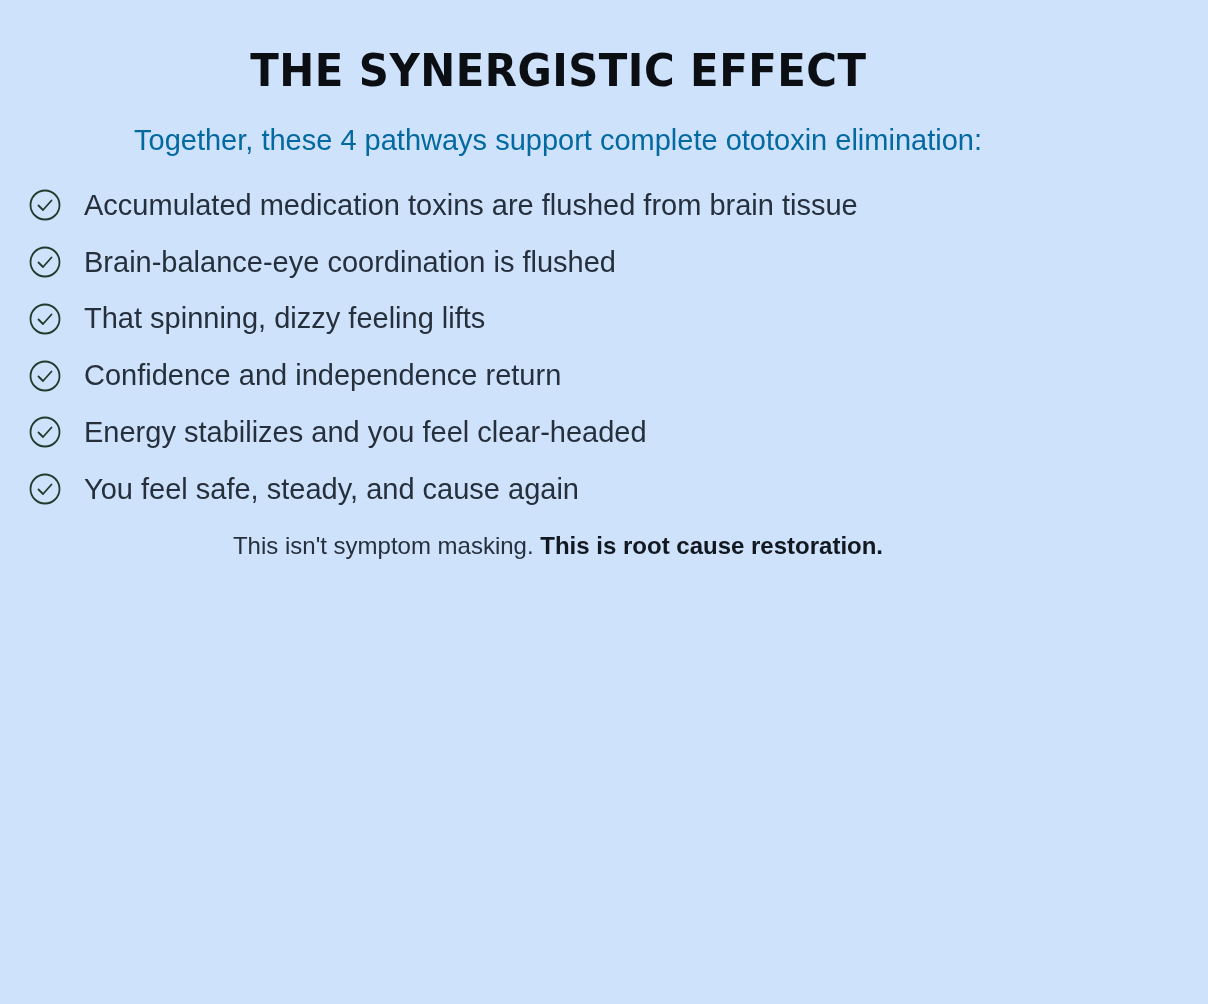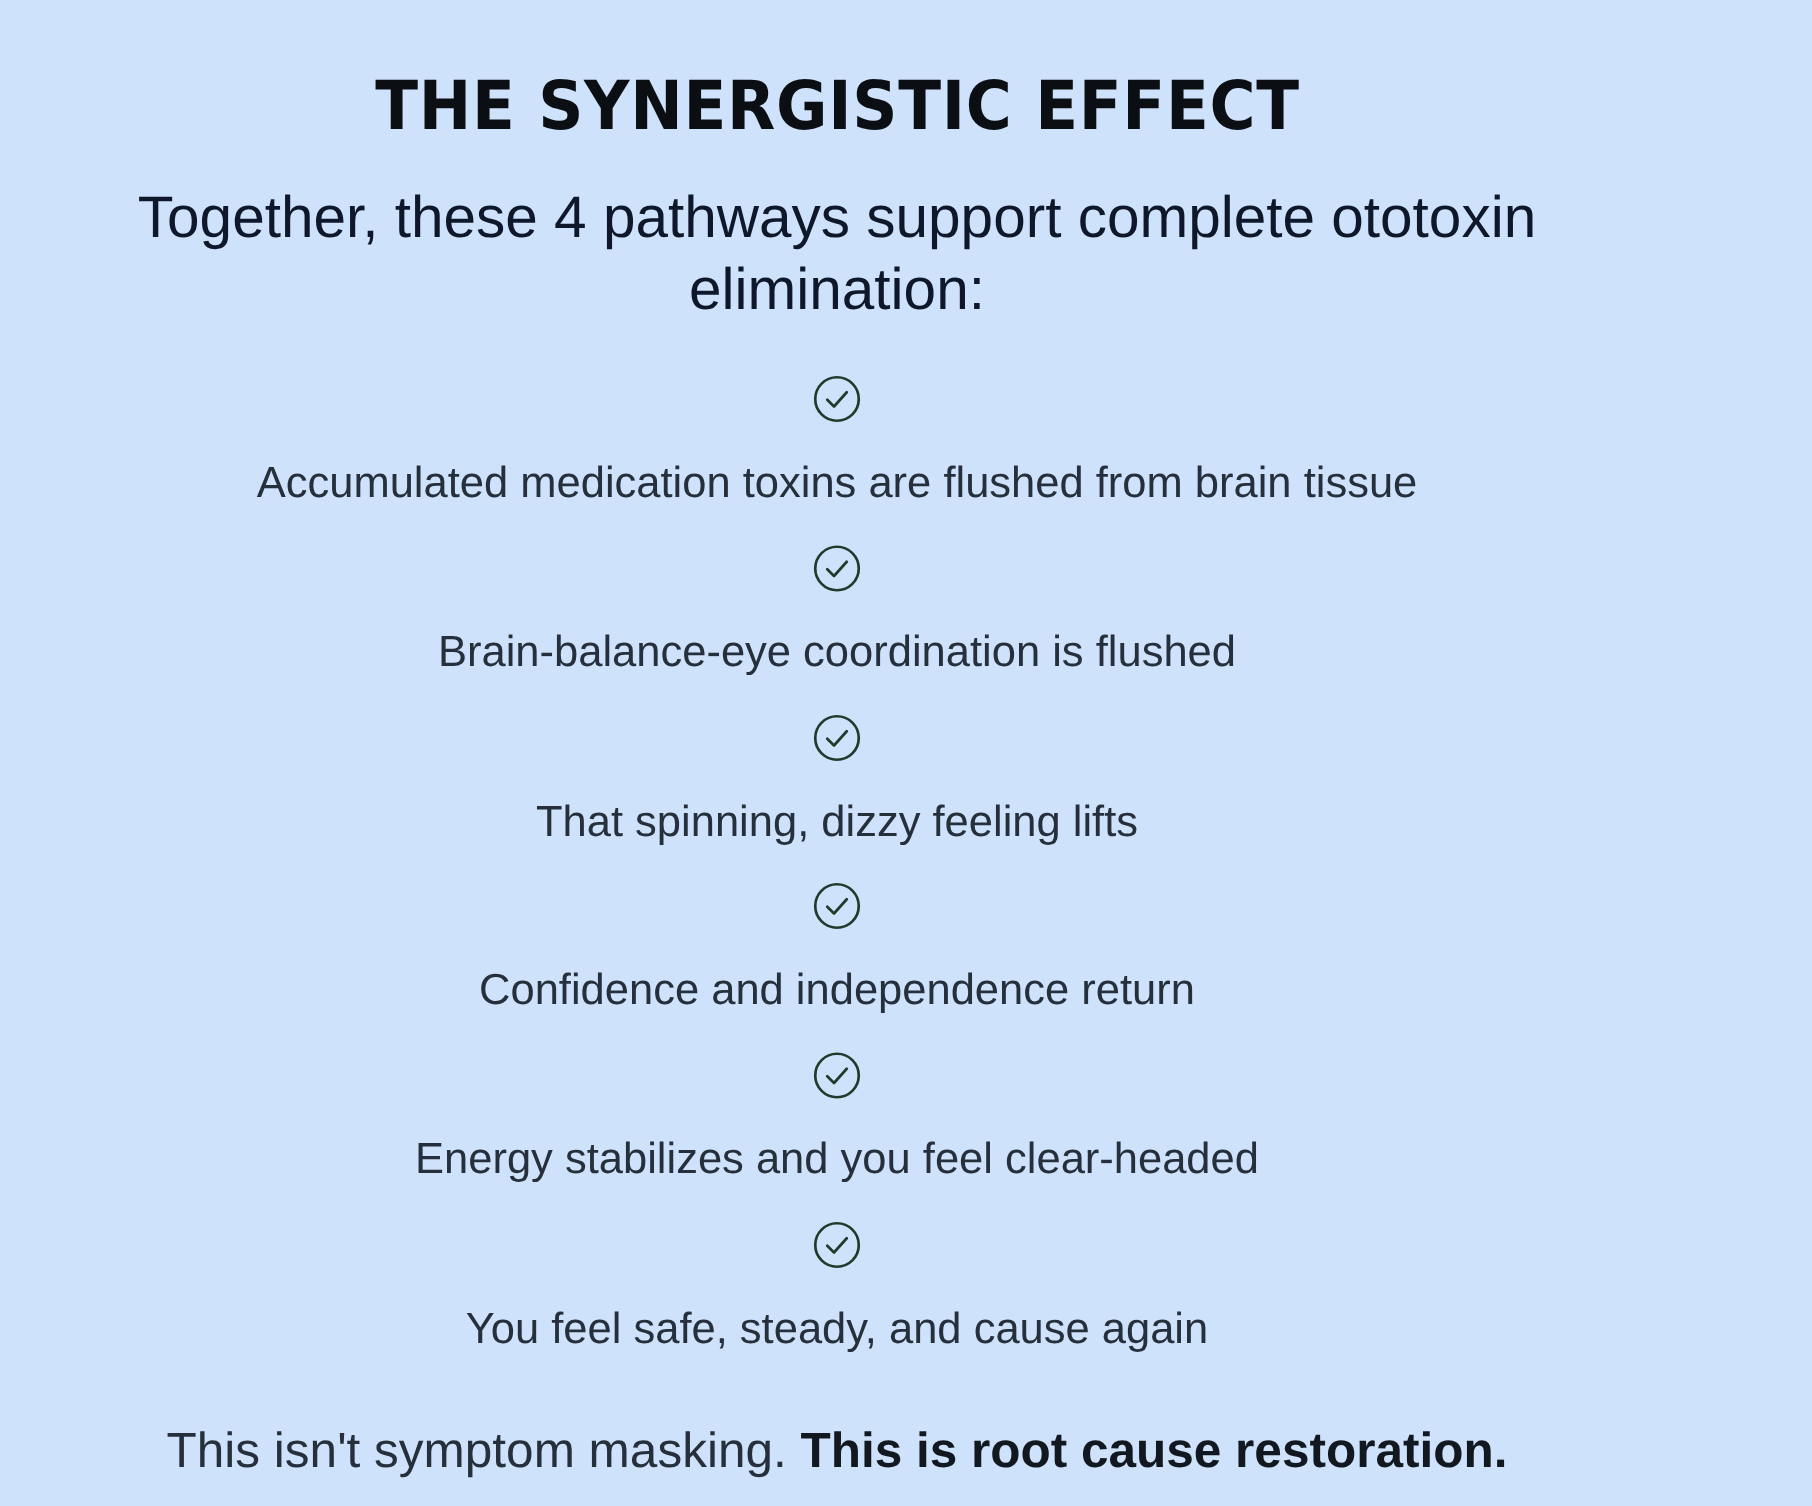--- a/index.html
+++ b/index.html
@@ -28,58 +28,57 @@
     font-weight: bold;
     font-size: 45px;
     letter-spacing: 0.5px;
     color: #0b0f14;
     text-align: center;
     margin: 0 0 26px 0;
     line-height: 1.1;
     transform: scaleX(0.93);
   }
   .subtitle {
-    font-size: 39px;
-    color: #0f172a;
+    font-size: 29px;
+    color: #0369a1;
     text-align: center;
     margin: 0 0 30px 0;
     line-height: 1.25;
   }
   .list {
     list-style: none;
     margin: 0;
     padding: 0;
     width: 1060px;
     display: flex;
     flex-direction: column;
     gap: 22px;
   }
   .item {
     display: flex;
     align-items: center;
     gap: 22px;
-    flex-direction: column;
   }
   .check {
     flex: 0 0 auto;
     width: 34px;
     height: 34px;
     display: block;
   }
   .check svg {
     display: block;
   }
   .item-text {
     font-size: 29px;
     color: #26303c;
     line-height: 1.2;
   }
   .footer {
-    margin-top: 44px;
-    font-size: 33px;
+    margin-top: 25px;
+    font-size: 24px;
     color: #26303c;
     text-align: center;
   }
   .footer .strong {
     font-weight: bold;
     color: #111820;
   }
 </style>
 </head>
 <body>

